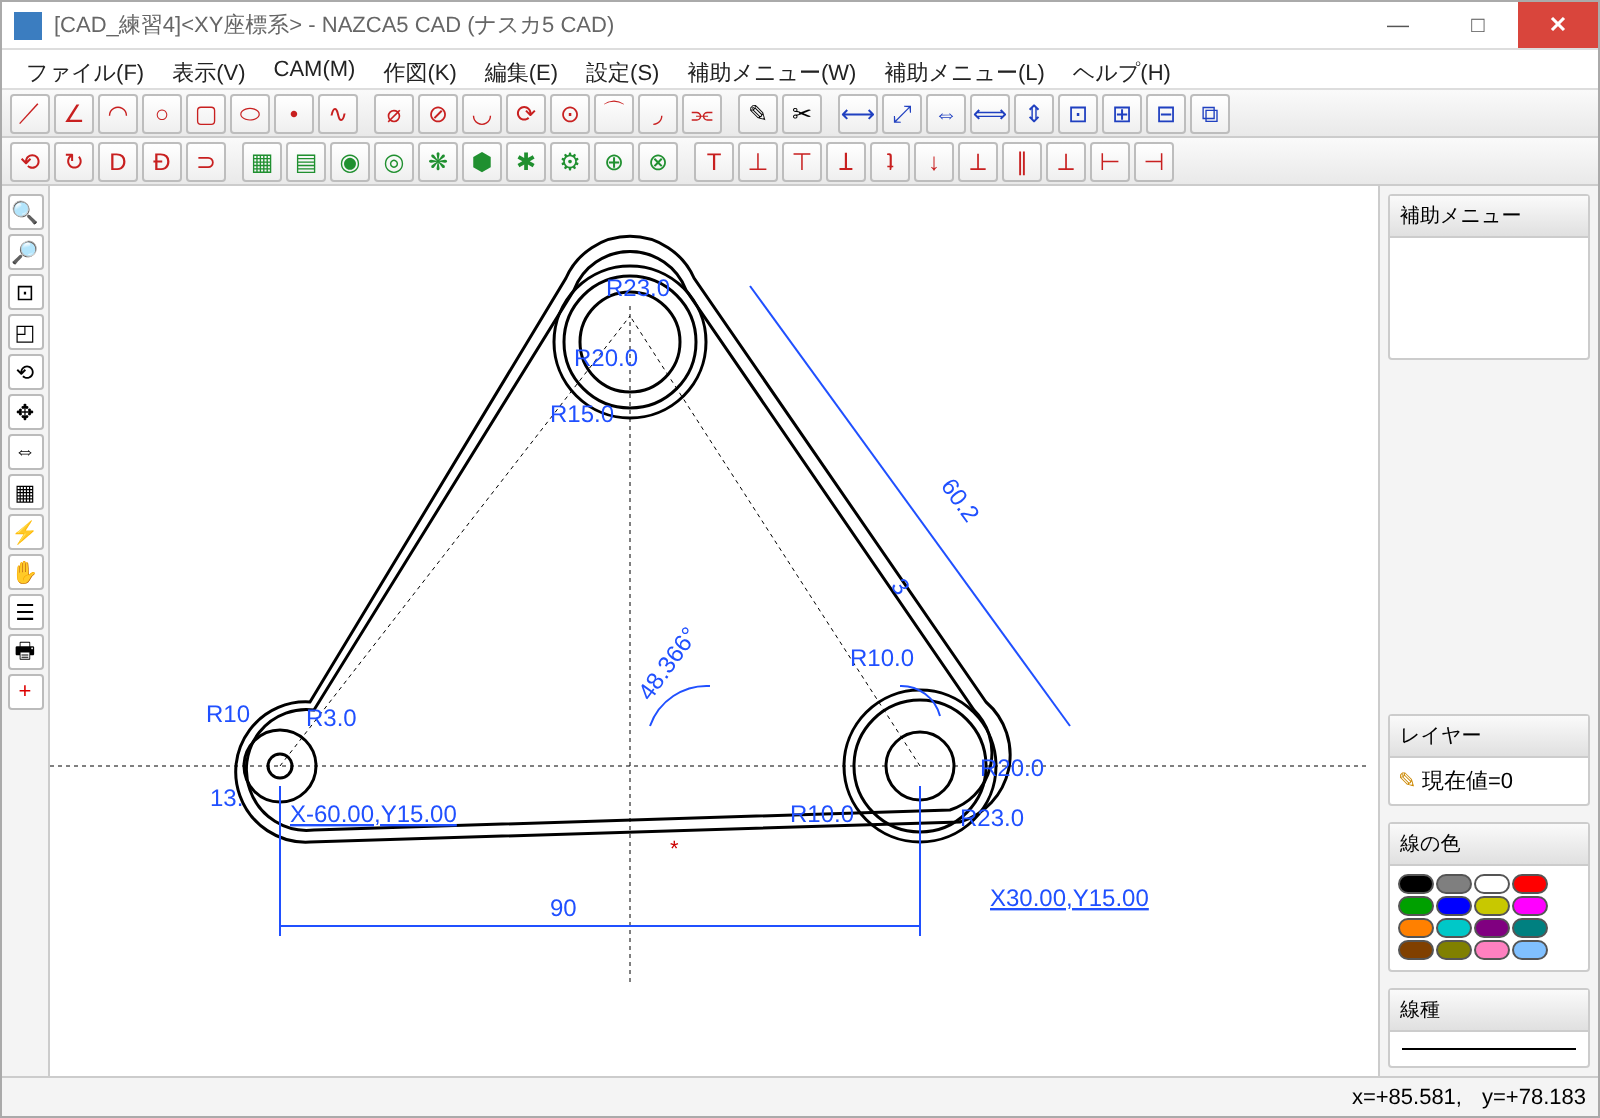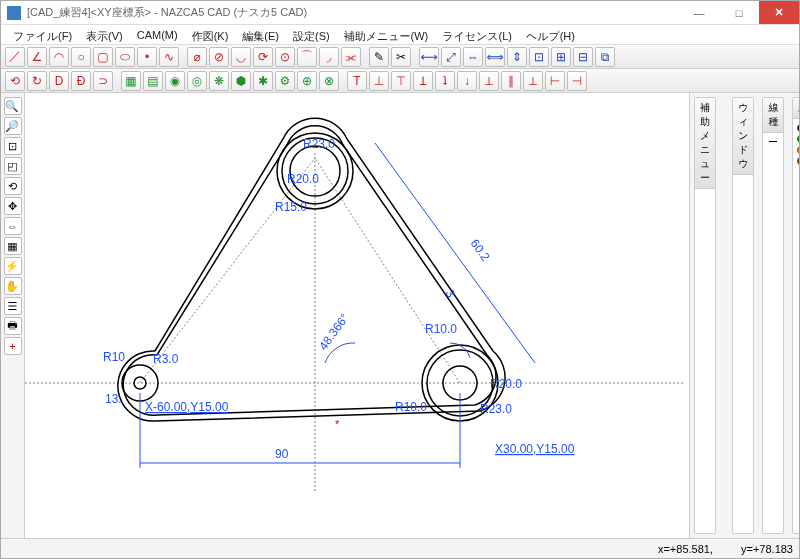--- a/index.html
+++ b/index.html
@@ -15,26 +15,26 @@
 .toolbar{height:24px;display:flex;align-items:center;padding:1px 4px;gap:2px;border-bottom:1px solid #ccc;background:linear-gradient(#fafafa,#e9e9e9)}
 .tb{width:20px;height:20px;border:1px solid #bdbdbd;background:linear-gradient(#fff,#efefef);border-radius:2px;display:flex;align-items:center;justify-content:center;font-size:12px}
 .tb.red{color:#c82020}
 .tb.blue{color:#2040c0}
 .tb.green{color:#209030}
 .sep{width:4px;height:20px}
 .main{display:flex;height:calc(100% - 24px - 20px - 48px - 20px)}
 .leftbar{width:24px;background:#f4f4f4;border-right:1px solid #ccc;display:flex;flex-direction:column;align-items:center;padding-top:4px;gap:2px}
 .lb{width:18px;height:18px;border:1px solid #bbb;background:#fff;border-radius:2px;display:flex;align-items:center;justify-content:center}
 .canvas{flex:1;background:#fff;position:relative;overflow:hidden}
-.rightpanel{width:110px;background:#f4f4f4;border-left:1px solid #ccc;padding:4px;display:flex;flex-direction:row;gap:8px}
+.rightpanel{width:110px;background:#f4f4f4;border-left:1px solid #ccc;padding:4px;display:flex;flex-direction:column;gap:8px}
 .panel{background:#fff;border:1px solid #ccc;border-radius:2px}
 .panel-title{background:linear-gradient(#fafafa,#e0e0e0);padding:3px 5px;border-bottom:1px solid #ccc;font-size:10px}
 .panel-body{padding:4px;font-size:10px}
 .statusbar{height:20px;border-top:1px solid #ccc;background:#f4f4f4;display:flex;align-items:center;padding:0 6px;font-size:10px}
-.statusbar .sr{margin-left:auto;display:flex;gap:28px}
+.statusbar .sr{margin-left:auto;display:flex;gap:10px}
 .swatch-row{display:flex;gap:1px;margin-bottom:1px}
 .sw{width:18px;height:10px;border:1px solid #555;border-radius:5px}
 .linew{height:3px;background:#000;margin:4px 2px}
 .linew.thin{height:1px}
 .spacer{flex:1}
 svg{position:absolute;top:0;left:0}
 .dim{font-family:Arial;font-size:12px;fill:#2050ff}
 .dimline{stroke:#2050ff;stroke-width:1;fill:none}
 .part{stroke:#000;stroke-width:1.5;fill:none}
 .cl{stroke:#000;stroke-width:0.5;stroke-dasharray:2 2;fill:none}
@@ -53,21 +53,21 @@
 </div>
 
 <div class="menubar">
   <span class="mi">ファイル(F)</span>
   <span class="mi">表示(V)</span>
   <span class="mi">CAM(M)</span>
   <span class="mi">作図(K)</span>
   <span class="mi">編集(E)</span>
   <span class="mi">設定(S)</span>
   <span class="mi">補助メニュー(W)</span>
-  <span class="mi">ライセンス(L)</span>
+  <span class="mi">補助メニュー(L)</span>
   <span class="mi">ヘルプ(H)</span>
 </div>
 
 <div class="toolbar">
   <div class="tb red">／</div>
   <div class="tb red">∠</div>
   <div class="tb red">◠</div>
   <div class="tb red">○</div>
   <div class="tb red">▢</div>
   <div class="tb red">⬭</div>
@@ -198,57 +198,58 @@
     </svg>
   </div>
 
   <div class="rightpanel">
     <div class="panel">
       <div class="panel-title">補助メニュー</div>
       <div class="panel-body" style="height:60px"></div>
     </div>
     <div class="spacer"></div>
     <div class="panel">
-      <div class="panel-title">ウィンドウ</div>
+      <div class="panel-title">レイヤー</div>
+      <div class="panel-body"><span style="color:#c80">✎</span> <span>現在値=0</span></div>
+    </div>
+    <div class="panel">
+      <div class="panel-title">線の色</div>
+      <div class="panel-body" id="color-swatches">
+          <div class="swatch-row">
+            <div class="sw" style="background: rgb(0, 0, 0);"></div>
+            <div class="sw" style="background: rgb(127, 127, 127);"></div>
+            <div class="sw" style="background: rgb(255, 255, 255);"></div>
+            <div class="sw" style="background: rgb(255, 0, 0);"></div>
+          </div>
+          <div class="swatch-row">
+            <div class="sw" style="background: rgb(0, 160, 0);"></div>
+            <div class="sw" style="background: rgb(0, 0, 255);"></div>
+            <div class="sw" style="background: rgb(200, 200, 0);"></div>
+            <div class="sw" style="background: rgb(255, 0, 255);"></div>
+          </div>
+          <div class="swatch-row">
+            <div class="sw" style="background: rgb(255, 128, 0);"></div>
+            <div class="sw" style="background: rgb(0, 200, 200);"></div>
+            <div class="sw" style="background: rgb(128, 0, 128);"></div>
+            <div class="sw" style="background: rgb(0, 128, 128);"></div>
+          </div>
+          <div class="swatch-row">
+            <div class="sw" style="background: rgb(128, 64, 0);"></div>
+            <div class="sw" style="background: rgb(128, 128, 0);"></div>
+            <div class="sw" style="background: rgb(255, 128, 192);"></div>
+            <div class="sw" style="background: rgb(128, 192, 255);"></div>
+          </div>
+        </div>
     </div>
     <div class="panel">
       <div class="panel-title">線種</div>
       <div class="panel-body">
           <div class="linew thin"></div>
         </div>
     </div>
-    <div class="panel">
-      <div class="panel-title">線の色</div>
-      <div class="panel-body" id="color-swatches">
-          <div class="swatch-row">
-            <div class="sw" style="background: rgb(0, 0, 0);"></div>
-            <div class="sw" style="background: rgb(127, 127, 127);"></div>
-            <div class="sw" style="background: rgb(255, 255, 255);"></div>
-            <div class="sw" style="background: rgb(255, 0, 0);"></div>
-          </div>
-          <div class="swatch-row">
-            <div class="sw" style="background: rgb(0, 160, 0);"></div>
-            <div class="sw" style="background: rgb(0, 0, 255);"></div>
-            <div class="sw" style="background: rgb(200, 200, 0);"></div>
-            <div class="sw" style="background: rgb(255, 0, 255);"></div>
-          </div>
-          <div class="swatch-row">
-            <div class="sw" style="background: rgb(255, 128, 0);"></div>
-            <div class="sw" style="background: rgb(0, 200, 200);"></div>
-            <div class="sw" style="background: rgb(128, 0, 128);"></div>
-            <div class="sw" style="background: rgb(0, 128, 128);"></div>
-          </div>
-          <div class="swatch-row">
-            <div class="sw" style="background: rgb(128, 64, 0);"></div>
-            <div class="sw" style="background: rgb(128, 128, 0);"></div>
-            <div class="sw" style="background: rgb(255, 128, 192);"></div>
-            <div class="sw" style="background: rgb(128, 192, 255);"></div>
-          </div>
-        </div>
-    </div>
   </div>
 </div>
 
 <div class="statusbar">
   <div class="sr">
     <span>x=+85.581,</span>
     <span>y=+78.183</span>
   </div>
 </div>
 

